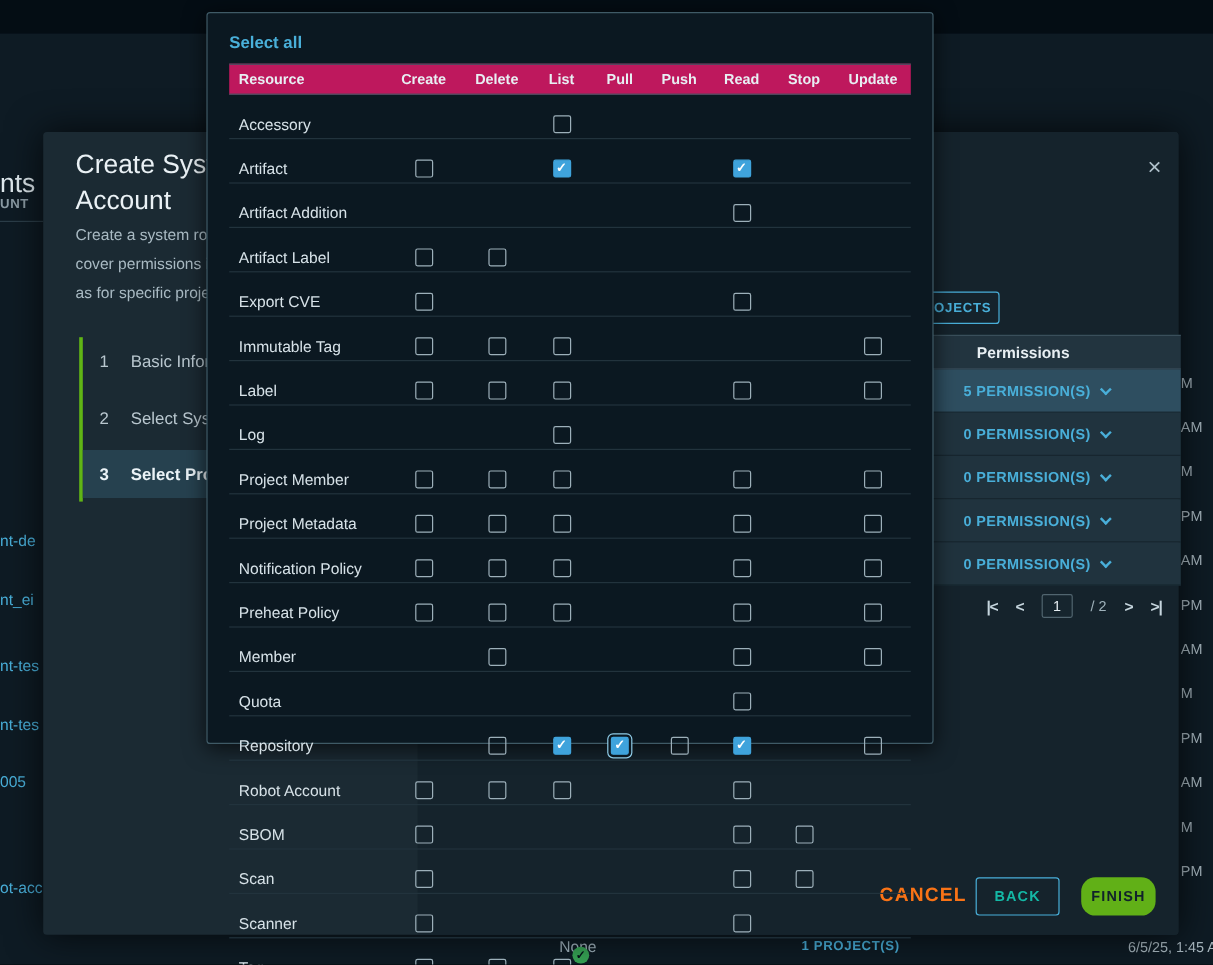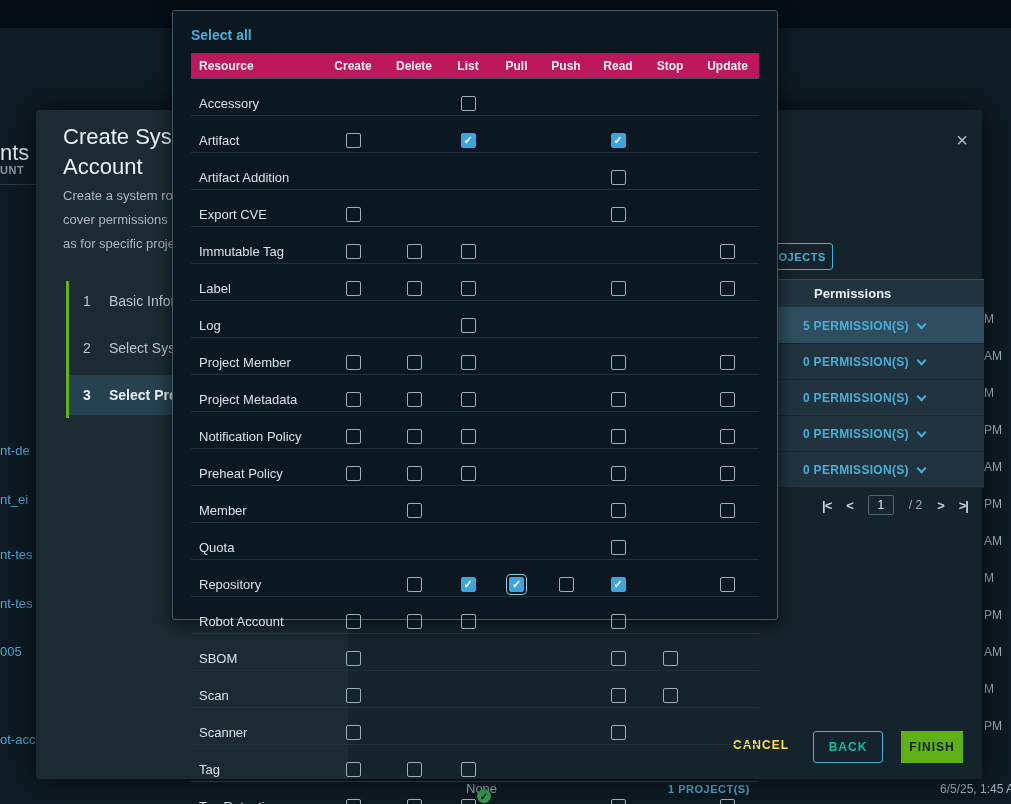--- a/index.html
+++ b/index.html
@@ -39,23 +39,23 @@
   .pp-table { position:absolute; left:608px; top:169px; width:340px; z-index:2; }
   .pp-header { height:29px; background:#22343f; border-top:1px solid #3a4f5b; border-bottom:1px solid #3a4f5b; display:flex; align-items:center; padding-left:170px; font-size:13px; font-weight:bold; color:#e8eff3; }
   .pp-row { height:36px; background:#20333e; border-bottom:1px solid #17262f; display:flex; align-items:center; padding-left:159px; font-size:12px; font-weight:bold; color:#49afd9; letter-spacing:.3px; white-space:nowrap; cursor:pointer; }
   .pp-row.selected { background:#2e4e60; }
   .chev { display:inline-block; width:7px; height:7px; border-right:2px solid #49afd9; border-bottom:2px solid #49afd9; transform:rotate(45deg); margin-left:9px; margin-bottom:3px; }
   .pp-pagination { display:flex; justify-content:flex-end; align-items:center; gap:15px; padding:7px 16px 0 0; }
   .pg-icon { font-size:13px; font-weight:bold; color:#c6d6de; letter-spacing:-1px; cursor:pointer; }
   .pg-box { display:flex; align-items:center; justify-content:center; width:26px; height:20px; border:1px solid #51656f; border-radius:2px; background:#16252e; color:#e6eef2; font-size:12px; cursor:text; }
   .pg-total { font-size:12px; color:#9fb2bb; }
 
-  .btn-cancel { position:absolute; left:697px; top:628px; font-size:12px; font-weight:bold; letter-spacing:1px; color:#fde047; z-index:2; }
+  .btn-cancel { position:absolute; left:697px; top:628px; font-size:16px; font-weight:bold; letter-spacing:1px; color:#f97316; z-index:2; }
   .btn-back { position:absolute; left:777px; top:621px; width:70px; height:32px; border:1px solid #49afd9; border-radius:3px; color:#14b8a6; font-size:12px; font-weight:bold; letter-spacing:1px; background:transparent; z-index:2; }
-  .btn-finish { position:absolute; left:865px; top:621px; width:62px; height:32px; border-radius:0; background:#61b017; color:#11222b; font-size:12px; font-weight:bold; letter-spacing:1px; z-index:2; }
+  .btn-finish { position:absolute; left:865px; top:621px; width:62px; height:32px; border-radius:12px; background:#61b017; color:#11222b; font-size:12px; font-weight:bold; letter-spacing:1px; z-index:2; }
 
   
   .popup { position:absolute; left:172px; top:10px; width:606px; height:610px; background:#0b1821; border:1px solid #3f5a66; border-radius:3px; box-shadow:0 4px 18px rgba(0,0,0,.65); z-index:10; }
   .select-all { position:absolute; left:18px; top:16px; font-size:14px; color:#49afd9; cursor:pointer;font-weight:bold; }
   .ptable { position:absolute; left:18px; top:42px; width:568px; }
   .pgrid { display:grid; grid-template-columns:130px 64px 58px 50px 47px 52px 52px 52px 63px; align-items:center; }
   .phead { height:26px; background:#be185d; border-top:1px solid #3d5360; border-bottom:1px solid #3d5360; }
   .hcell { display:flex; justify-content:center; font-size:12px; font-weight:bold; color:#e8eff3; }
   .hcell.resource { justify-content:flex-start; padding-left:8px; }
   .prow { height:25px; border-bottom:1px solid #22333d;margin-top:12px; }
@@ -222,20 +222,35 @@
             <div class="pcell"></div>
             <div class="pcell"></div>
             <div class="pcell"></div>
             <div class="pcell">
               <span class="cb"></span>
             </div>
             <div class="pcell"></div>
             <div class="pcell"></div>
           </div>
           <div class="pgrid prow">
+            <div class="pcell resource">Artifact Label</div>
+            <div class="pcell">
+              <span class="cb"></span>
+            </div>
+            <div class="pcell">
+              <span class="cb"></span>
+            </div>
+            <div class="pcell"></div>
+            <div class="pcell"></div>
+            <div class="pcell"></div>
+            <div class="pcell"></div>
+            <div class="pcell"></div>
+            <div class="pcell"></div>
+          </div>
+          <div class="pgrid prow">
             <div class="pcell resource">Export CVE</div>
             <div class="pcell">
               <span class="cb"></span>
             </div>
             <div class="pcell"></div>
             <div class="pcell"></div>
             <div class="pcell"></div>
             <div class="pcell"></div>
             <div class="pcell">
               <span class="cb"></span>

